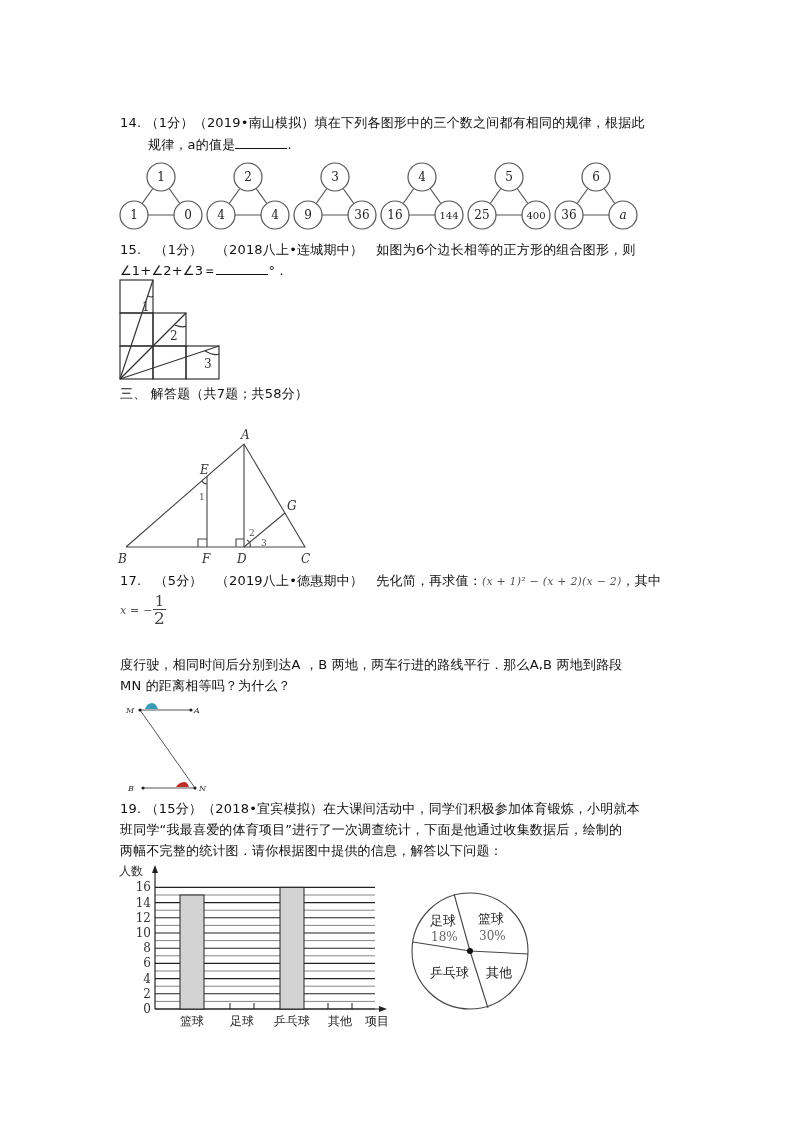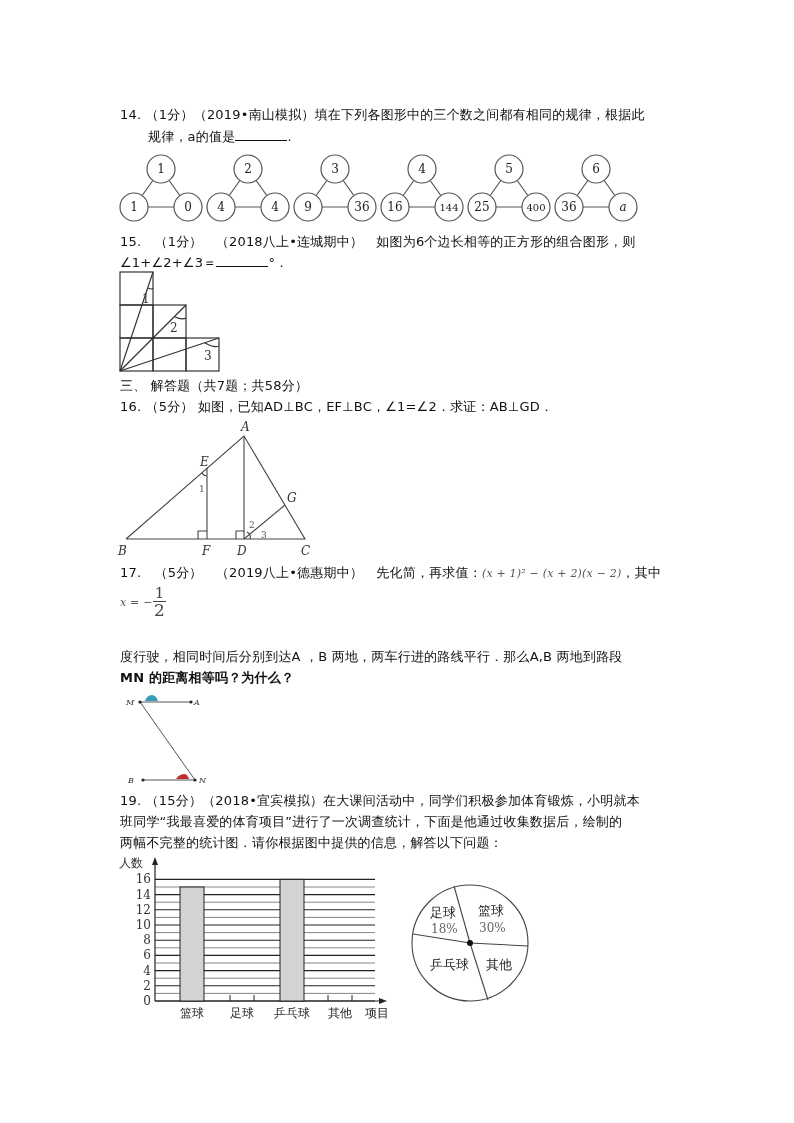--- a/index.html
+++ b/index.html
@@ -1,18 +1,18 @@
 <!DOCTYPE html>
 <html><head>
 <meta charset="utf-8">
 <style>
   html, body { margin: 0; padding: 0; background: #ffffff; }
   body { width: 794px; height: 1123px; position: relative; overflow: hidden;
          font-family: "DejaVu Sans", sans-serif; color: #111; }
-  .page { position: absolute; left: 0; top: 8px; width: 794px; height: 889px; }
+  .page { position: absolute; left: 0; top: 16px; width: 794px; height: 889px; }
   .line { position: absolute; left: 120px; font-size: 13px; line-height: 16px; white-space: nowrap; letter-spacing: 0.2px; }
   .blank { display: inline-block; width: 52px; border-bottom: 1px solid #111; height: 12px; vertical-align: baseline; }
   .math { font-family: "DejaVu Serif", serif; color: #555; font-style: italic; font-size: 11px; }
   .fig { position: absolute; }
   svg text { font-family: "DejaVu Serif", serif; }
   .frac { display: inline-block; text-align: center; vertical-align: middle; font-family: "DejaVu Serif", serif; color:#444; }
   .frac .num { display:block; border-bottom: 1px solid #444; padding: 0 2px; line-height: 15px; font-size: 15px; }
   .frac .den { display:block; line-height: 17px; font-size: 17px; }
 </style>
 </head>
@@ -116,21 +116,20 @@
       <path d="M 57 47 Q 64 50 68 48"></path>
       <path d="M 87 73 Q 96 78 101 76"></path>
     </g>
     <text x="24" y="33" font-size="12" fill="#333">1</text>
     <text x="52" y="62" font-size="12" fill="#333">2</text>
     <text x="86" y="90" font-size="12" fill="#333">3</text>
   </svg>
 
   <div class="line" style="top:370px;">三、 解答题（共7题；共58分）</div>
 
-  <div class="line" style="top:391px;">16. （5分） 如图，已知AD⊥BC，EF⊥BC，∠1=∠2．求证：AB⊥GD．</div>
 
   <svg class="fig" style="left:110px; top:410px;" width="220" height="145" viewBox="0 0 220 145">
     <g stroke="#444" stroke-width="1.1" fill="none">
       <polyline points="16,121 134,18 195,121 16,121"></polyline>
       <line x1="134" y1="18" x2="134" y2="121"></line>
       <line x1="97" y1="50" x2="97" y2="121"></line>
       <line x1="134" y1="121" x2="175" y2="87"></line>
       <polyline points="88,121 88,113 97,113"></polyline>
       <polyline points="126,121 126,113 134,113"></polyline>
       <path d="M 140 121 A 6 6 0 0 0 137 114"></path>
@@ -149,21 +148,21 @@
   </svg>
 
   <div class="line" style="top:557px;">
     <span>17.　（5分）　（2019八上•德惠期中）　先化简，再求值：</span><span class="math">(x + 1)² − (x + 2)(x − 2)</span><span>，其中</span>
   </div>
   <div class="line" style="top:578px;">
     <span class="math">x = −</span><span class="frac"><span class="num">1</span><span class="den">2</span></span>
   </div>
 
   <div class="line" style="top:641px;">度行驶，相同时间后分别到达A ，B 两地，两车行进的路线平行．那么A,B 两地到路段</div>
-  <div class="line" style="top:662px;font-weight:bold;">MN 的距离相等吗？为什么？</div>
+  <div class="line" style="top:662px;">MN 的距离相等吗？为什么？</div>
 
   <svg class="fig" style="left:115px; top:680px;" width="100" height="100" viewBox="0 0 100 100">
     <g stroke="#555" stroke-width="1">
       <line x1="25" y1="14" x2="76" y2="14"></line>
       <line x1="25" y1="14" x2="80" y2="92"></line>
       <line x1="28" y1="92" x2="80" y2="92"></line>
     </g>
     <circle cx="25" cy="14" r="1.6" fill="#222"></circle>
     <circle cx="76" cy="14" r="1.6" fill="#222"></circle>
     <circle cx="28" cy="92" r="1.6" fill="#222"></circle>

